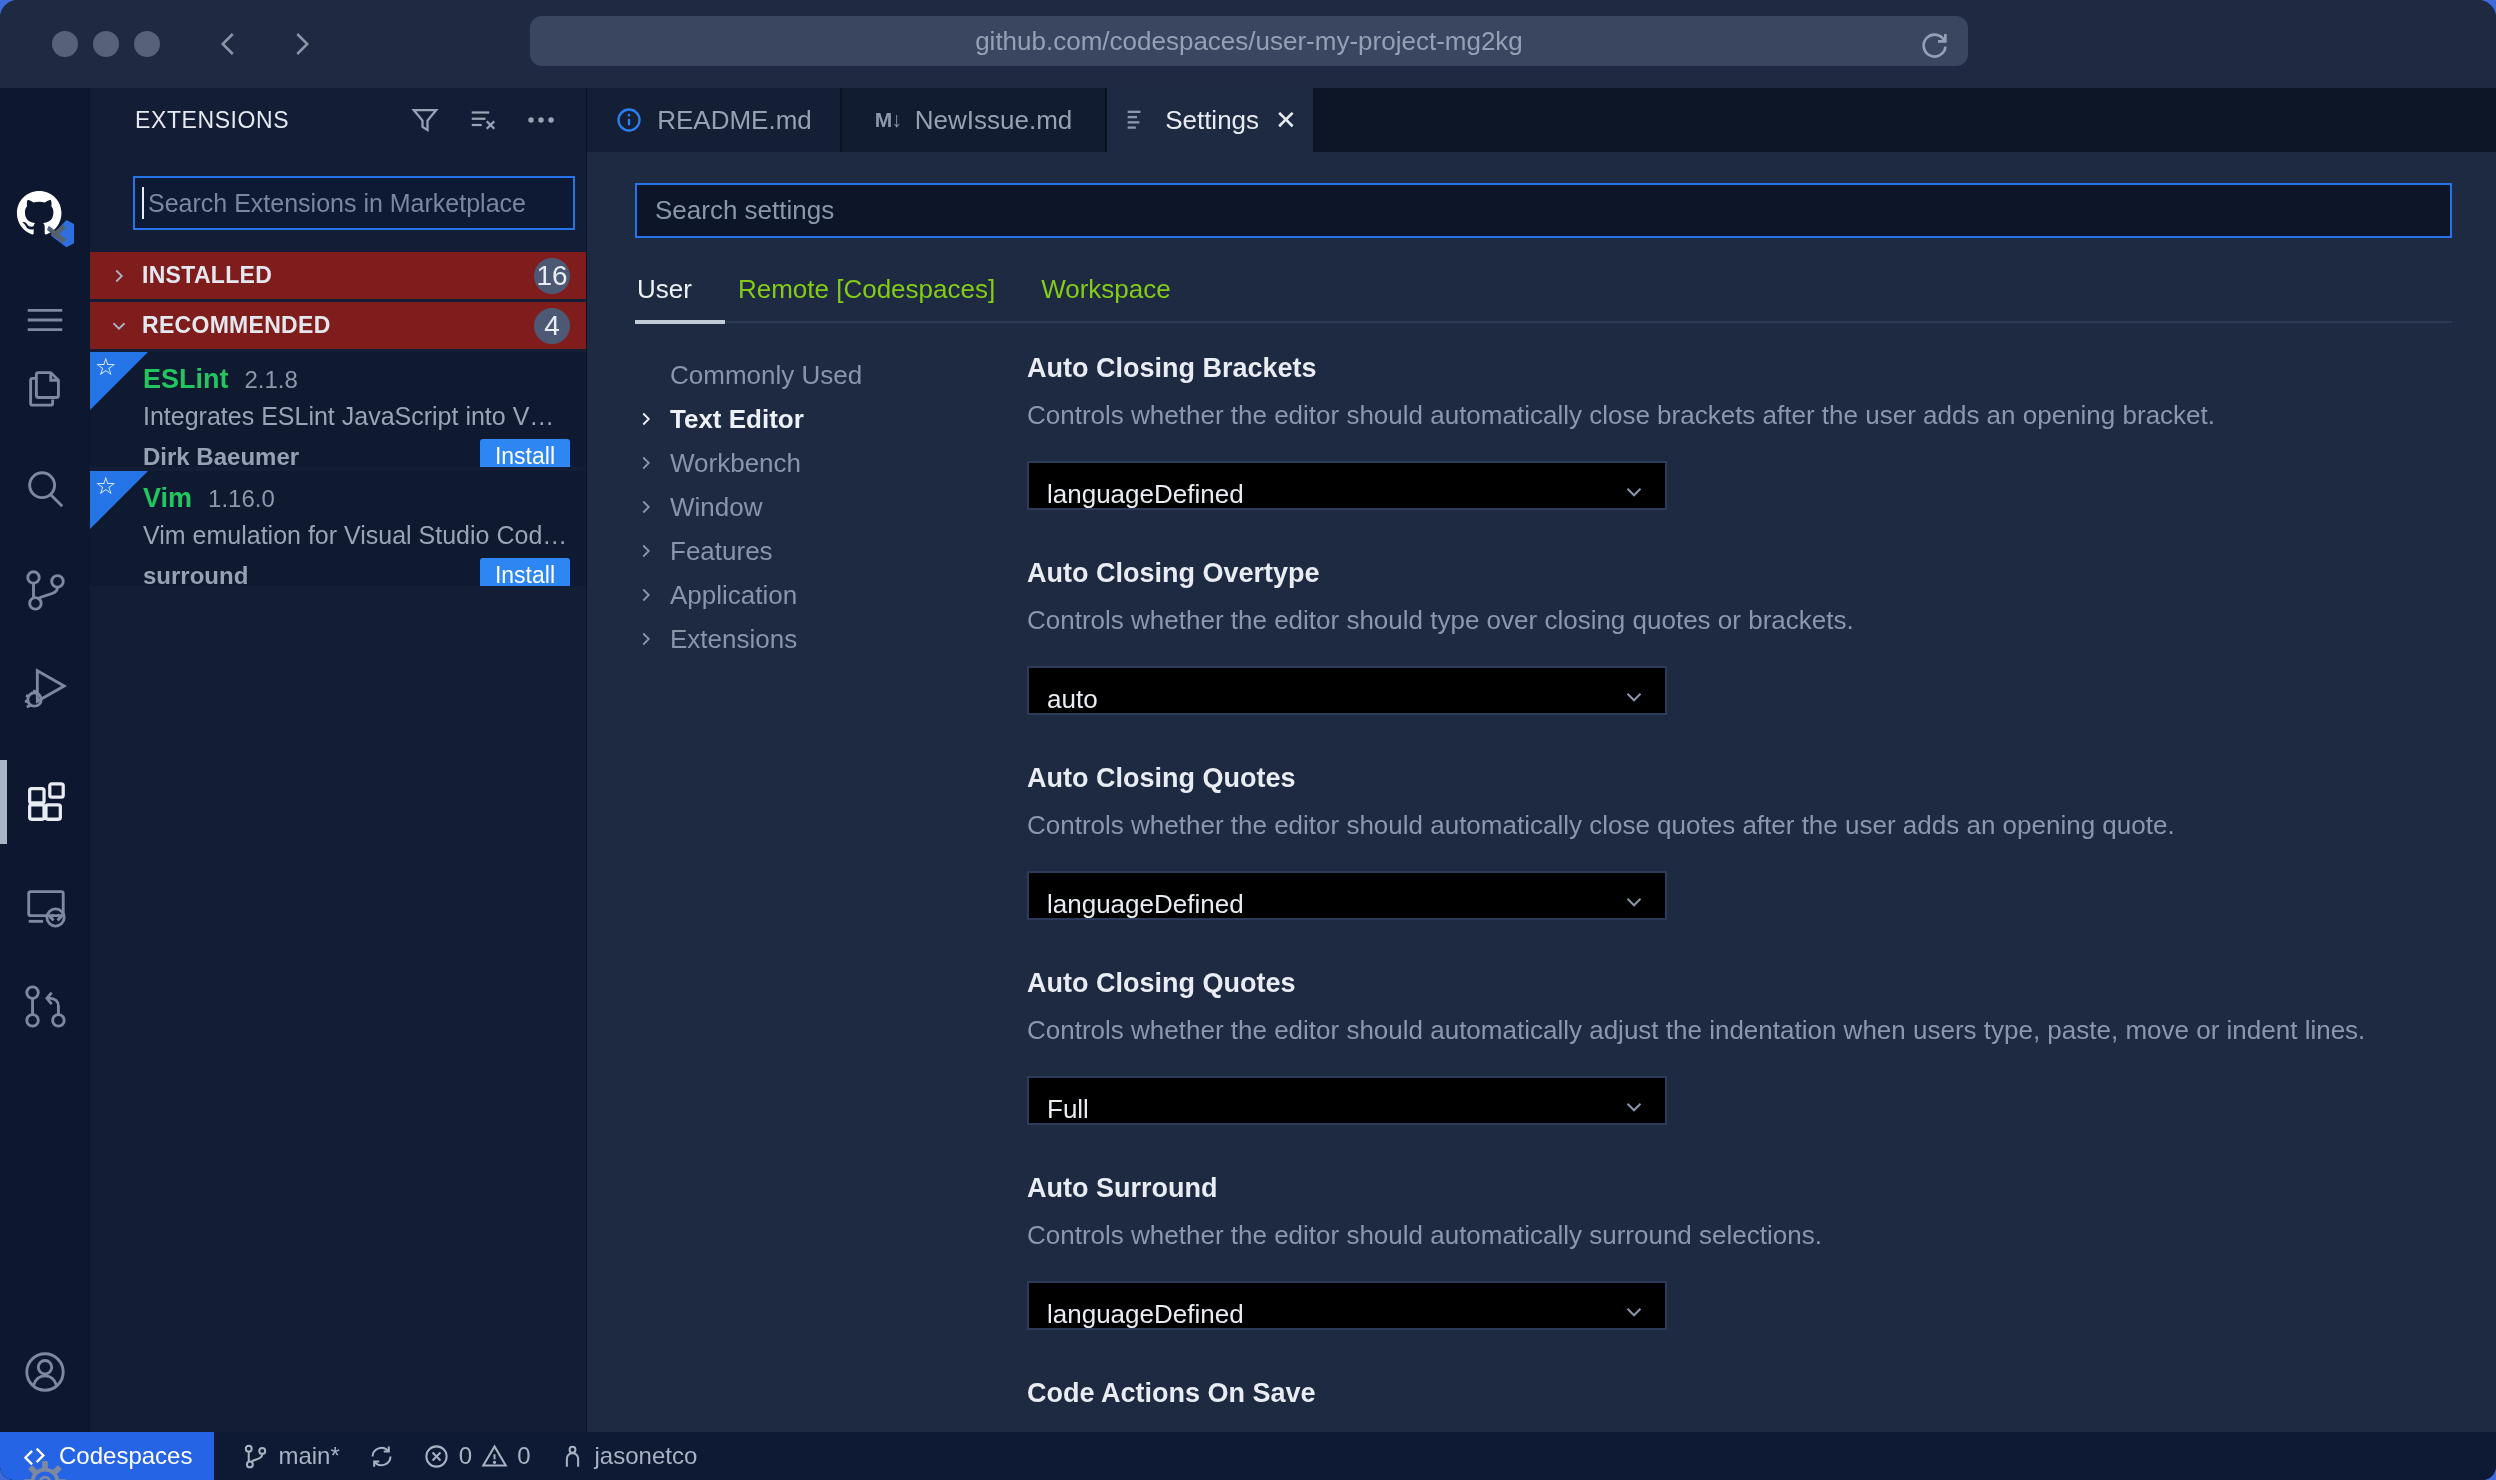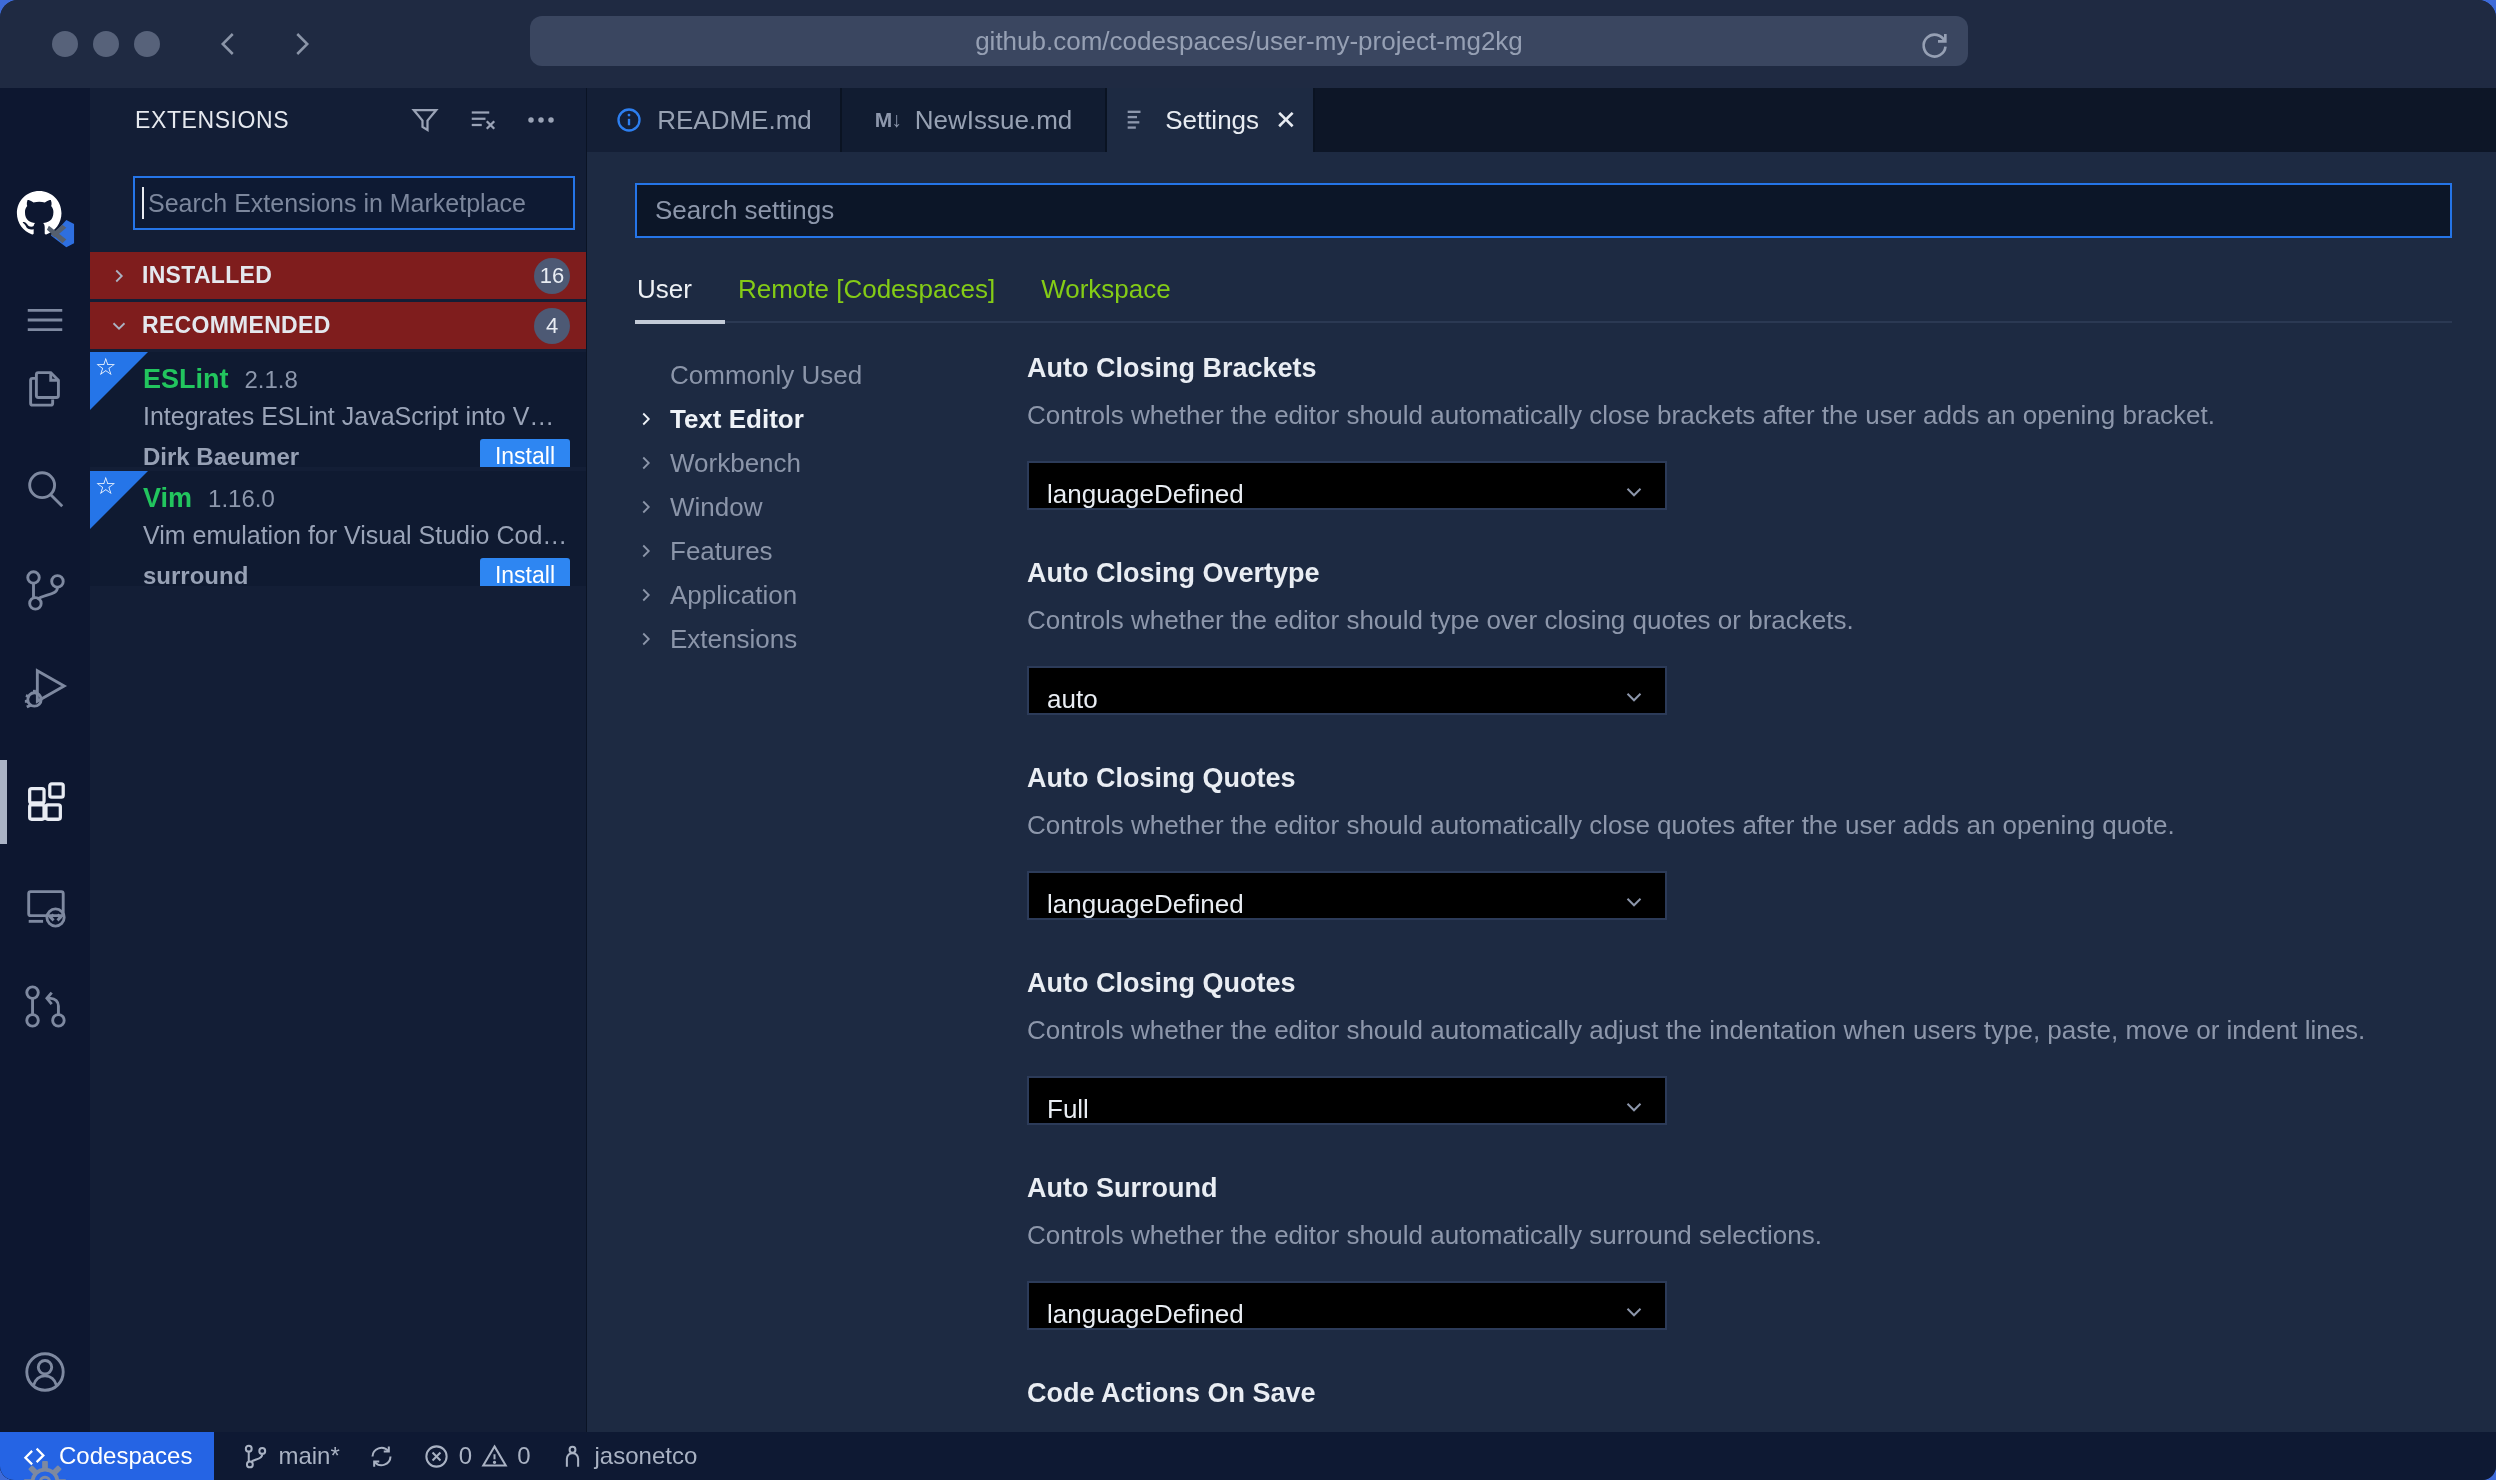--- a/index.html
+++ b/index.html
@@ -38,21 +38,21 @@
   .sb-actions svg { width:30px; height:30px; }
   .sb-search { margin:24px 12px 0 43px; width:442px; height:54px; border:2px solid #2575e8; background:#0e1a33;
                display:flex; align-items:center; padding-left:7px; }
   .sb-caret { width:2px; height:32px; background:#e8ebf0; margin-right:4px; }
   .sb-placeholder { color:#7c879d; font-size:25px; white-space:nowrap; }
   .sb-sections { margin-top:22px; }
   .sb-sec-row { height:47px; background:#7f1d1d; display:flex; align-items:center; padding:0 16px 0 18px; gap:12px; margin-bottom:3px; }
   .sb-sec-row svg { width:22px; height:22px; color:#aab2c2; flex:none; }
   .sb-sec-label { color:#e4e8ee; font-weight:bold; font-size:23px; letter-spacing:0.3px; }
   .sb-badge { margin-left:auto; width:36px; height:36px; border-radius:50%; background:#4d5974; color:#e8ecf3;
-              font-size:22px; display:flex; align-items:center; justify-content:center; }
+              font-size:28px; display:flex; align-items:center; justify-content:center; }
   .ext-item { height:115px; background:#0f1a31; position:relative; padding:12px 16px 0 53px; margin-bottom:4px; overflow:hidden; }
   .ext-ribbon { position:absolute; top:0; left:0; width:0; height:0; border-top:58px solid #2575e8; border-right:58px solid transparent; }
   .ext-star { position:absolute; top:1px; left:5px; color:#fff; font-size:24px; }
   .ext-line1 { display:flex; align-items:baseline; gap:16px; }
   .ext-name { color:#22c55e; font-weight:bold; font-size:27px; }
   .ext-version { color:#8d98ad; font-size:24px; }
   .ext-desc { margin-top:7px; color:#9aa4b8; font-size:25px; white-space:nowrap; overflow:hidden; text-overflow:ellipsis; }
   .ext-line3 { margin-top:8px; display:flex; align-items:center; }
   .ext-author { color:#97a1b5; font-weight:bold; font-size:24px; }
   .ext-install { margin-left:auto; background:#2e86f2; color:#ffffff; font-size:23px; padding:4px 15px; border-radius:3px; }

